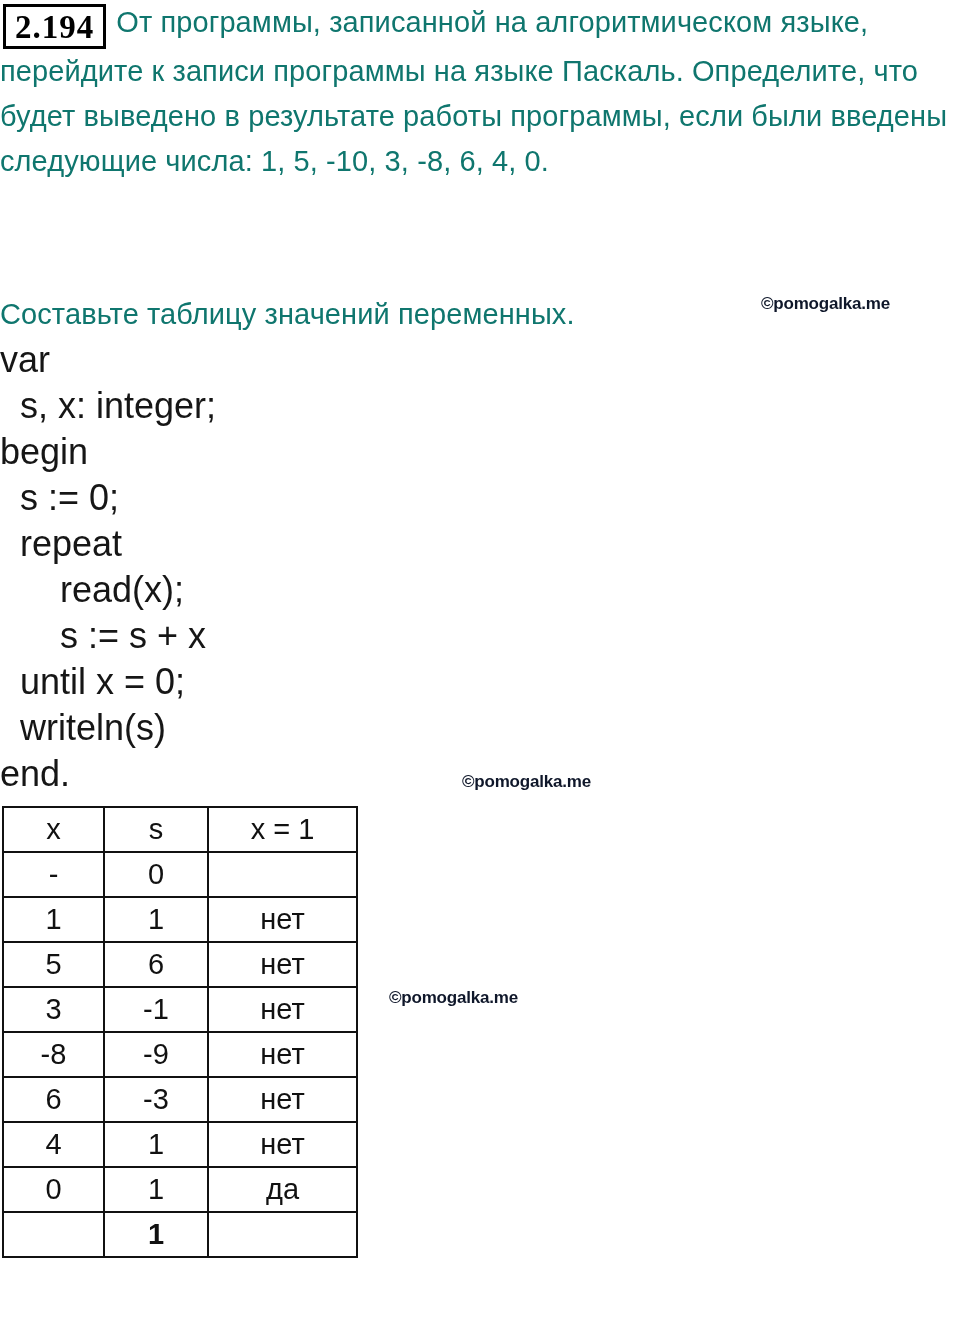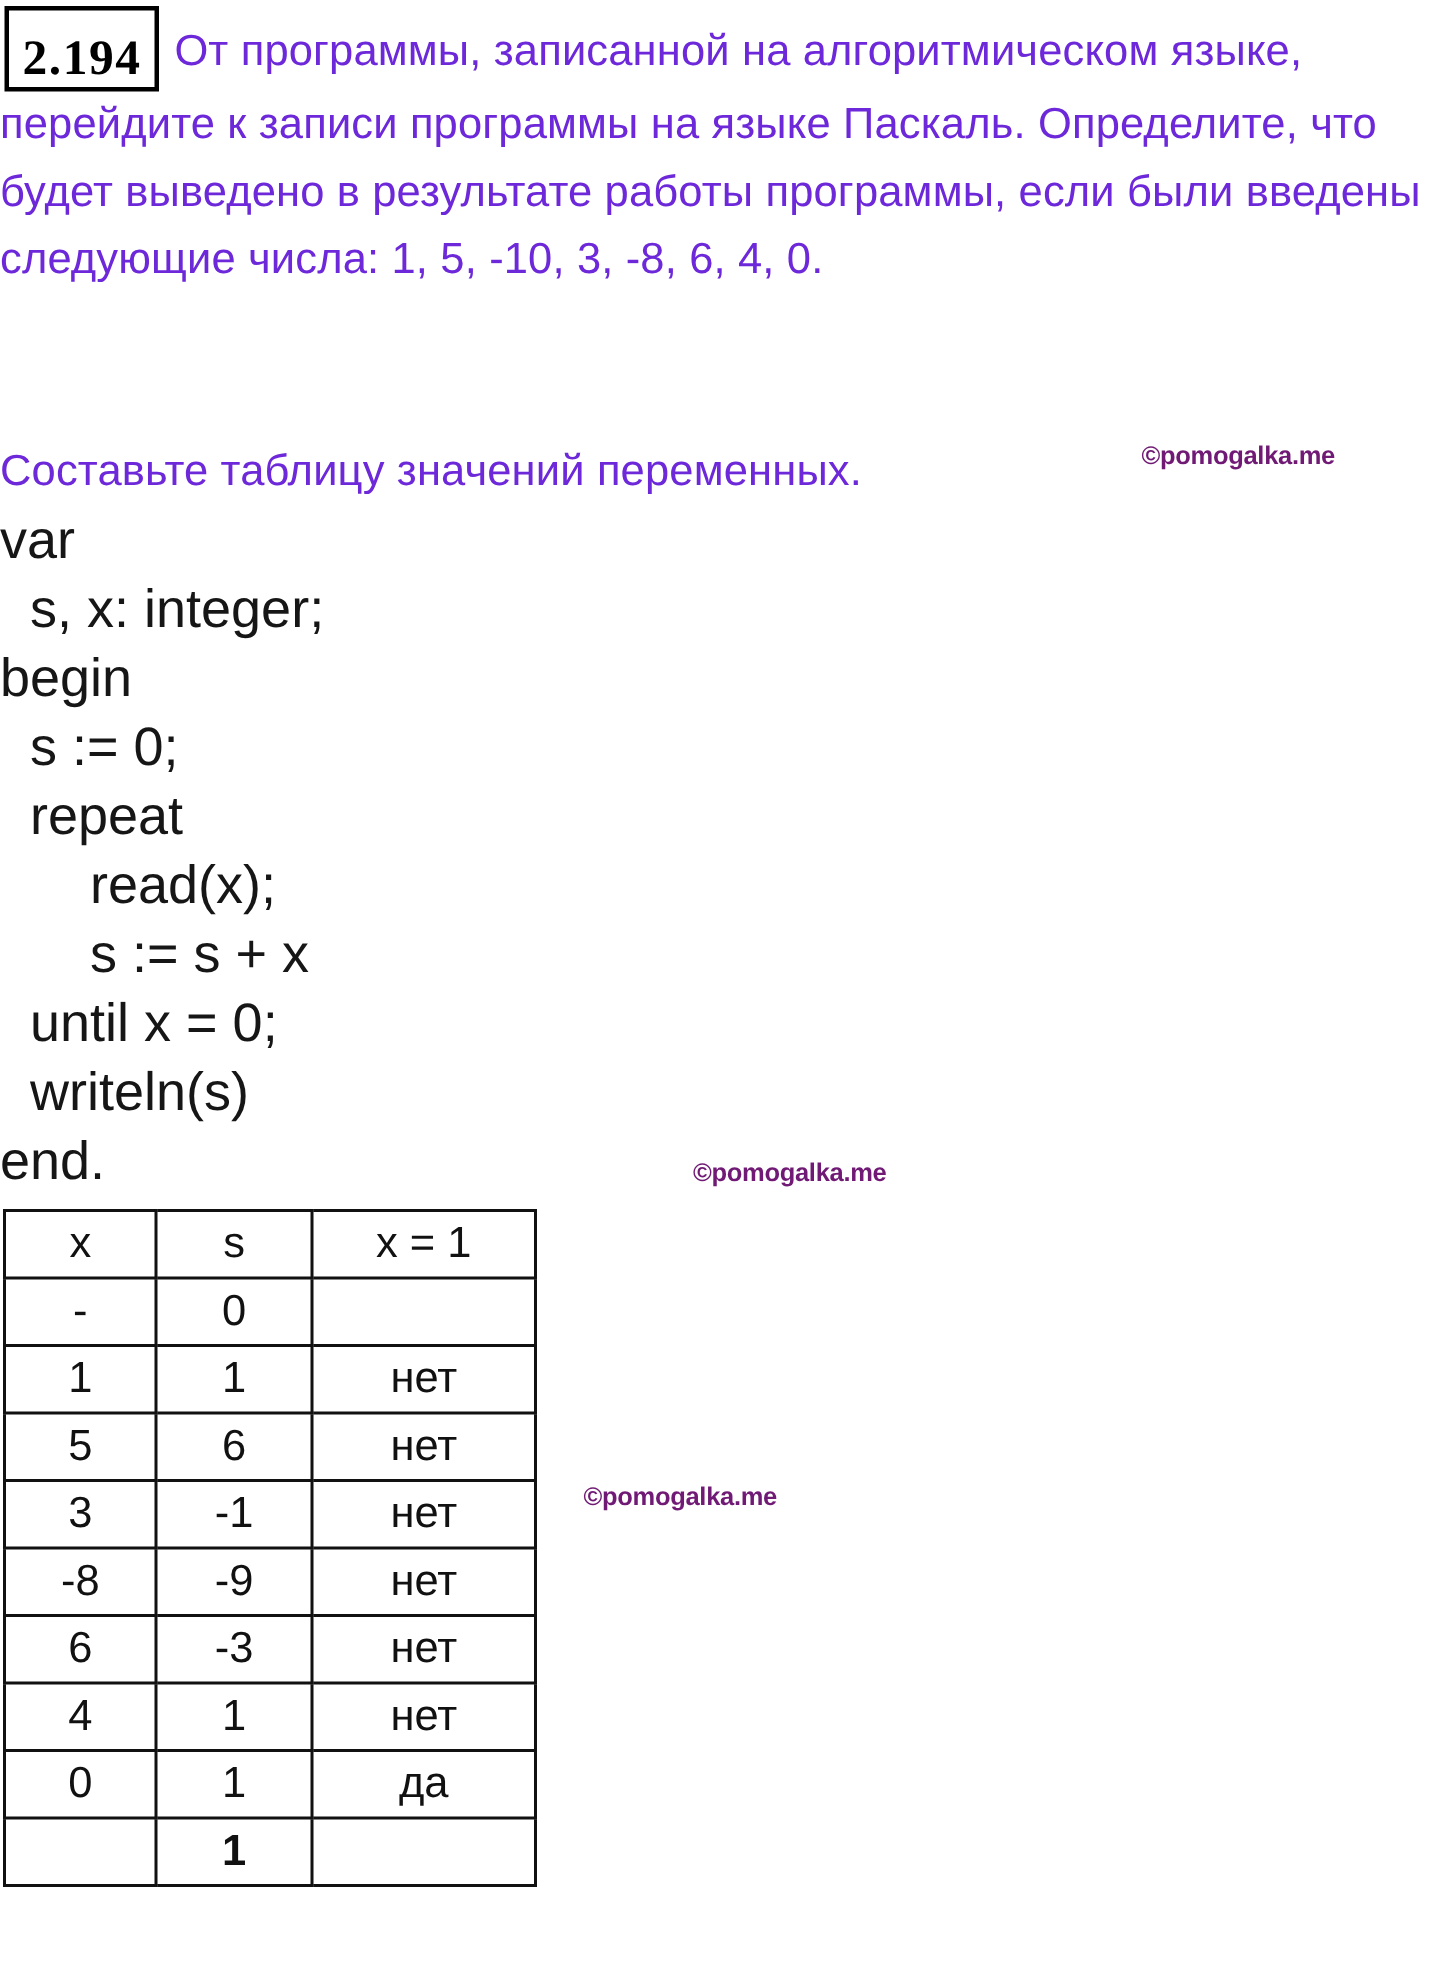--- a/index.html
+++ b/index.html
@@ -20,35 +20,35 @@
   #problem-statement {
     position: absolute;
     left: 0px;
     top: 0px;
     width: 960px;
   }
 
   .task-number-box {
     display: inline-block;
     border: 3px solid #000000;
-    padding: 16px 9px 2px 9px;
+    padding: 4px 9px 2px 9px;
     margin: 4px 10px 0 3px;
     vertical-align: -6px;
     line-height: 1.0;
   }
   .task-number-box .task-number-text {
     font-family: "Liberation Serif", serif;
     font-weight: bold;
     font-size: 33px;
     color: #000000;
     letter-spacing: 1px;
   }
 
   .statement-text {
-    color: #6d28d9;
+    color: #0f766e;
     font-size: 29px;
     line-height: 45px;
     letter-spacing: 0.1px;
     text-align: right;
   }
 
   #statement-para-1 {
     position: absolute;
     left: 0px;
     top: 0px;
@@ -97,21 +97,21 @@
     font-family: "Liberation Sans", sans-serif;
   }
   #trace-table col.col-x  { width: 101px; }
   #trace-table col.col-s  { width: 104px; }
   #trace-table col.col-c  { width: 149px; }
   #trace-table td.bold-cell { font-weight: bold; }
 
   
   .watermark {
     position: absolute;
-    color: #701a75;
+    color: #0f172a;
     font-family: "Liberation Sans", sans-serif;
     font-weight: bold;
     font-size: 17px;
     letter-spacing: -0.2px;
     white-space: nowrap;
   }
   #watermark-1 { left: 761px; top: 294px; }
   #watermark-2 { left: 462px; top: 772px; }
   #watermark-3 { left: 389px; top: 988px; }
 </style>

